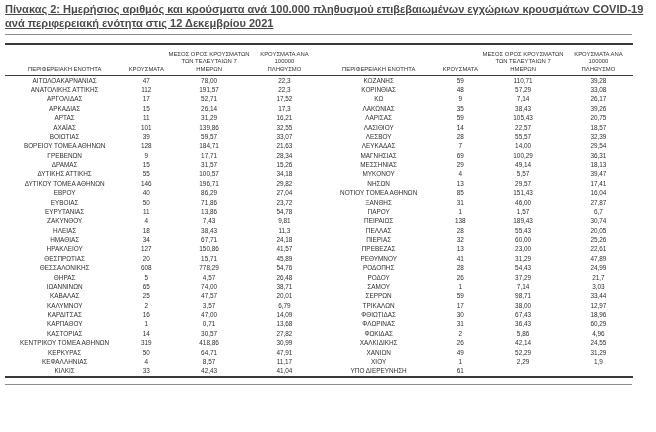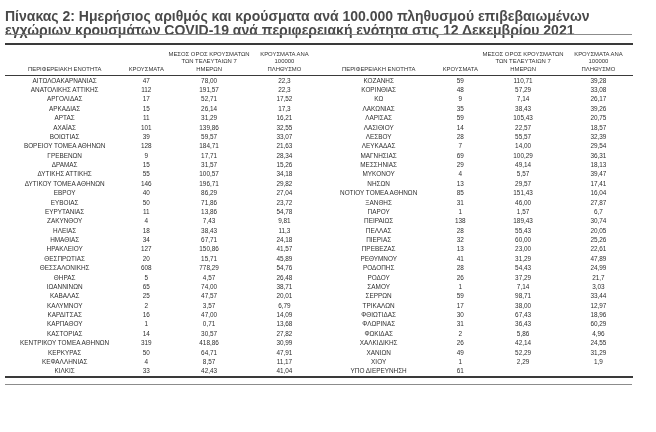--- a/index.html
+++ b/index.html
@@ -5,22 +5,22 @@
   * { margin:0; padding:0; box-sizing:border-box; }
   html,body { background:#ffffff; }
   body {
     width:656px; height:432px;
     font-family:"Liberation Sans","DejaVu Sans",sans-serif;
     position:relative; overflow:hidden;
   }
   .page { position:relative; width:656px; height:432px; background:#ffffff; }
 
   .caption {
-    position:absolute; left:5px; top:10px; width:648px;
-    font-size:14px; line-height:13.5px; font-weight:bold; color:#4a4a4a;
+    position:absolute; left:5px; top:3px; width:648px;
+    font-size:11px; line-height:13.5px; font-weight:bold; color:#4a4a4a;text-decoration:underline;
   }
 
   .rule { position:absolute; left:5px; width:627px; height:1px; background:#8c8c8c; }
   .rule-top { top:34px; }
   .rule-bottom { top:384px; }
 
   .tbl {
     position:absolute; left:5px; top:43px; width:628px;
     border-top:2px solid #3a3a3a; border-bottom:2px solid #3a3a3a;
     color:#2e2e2e;

